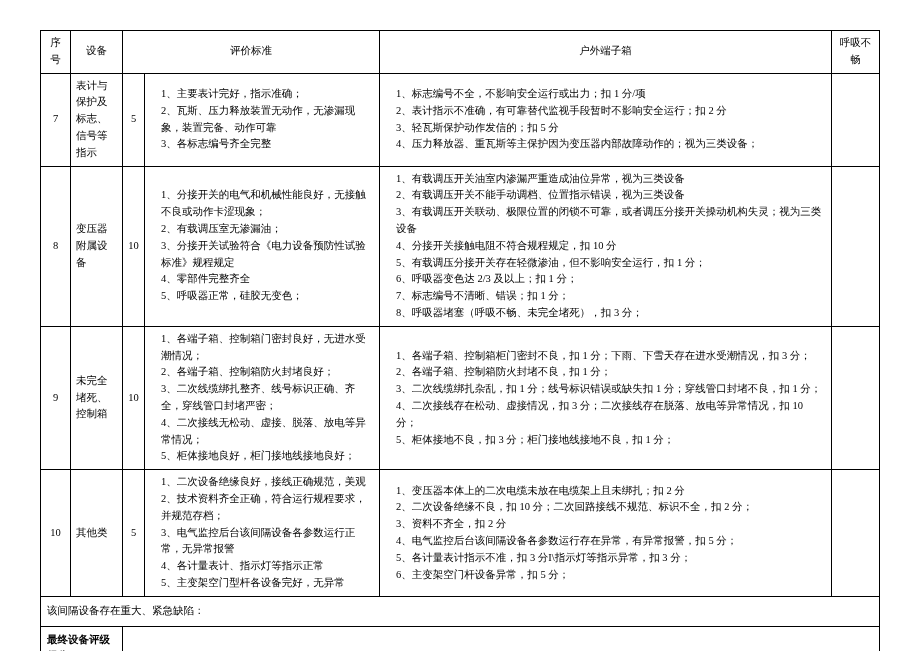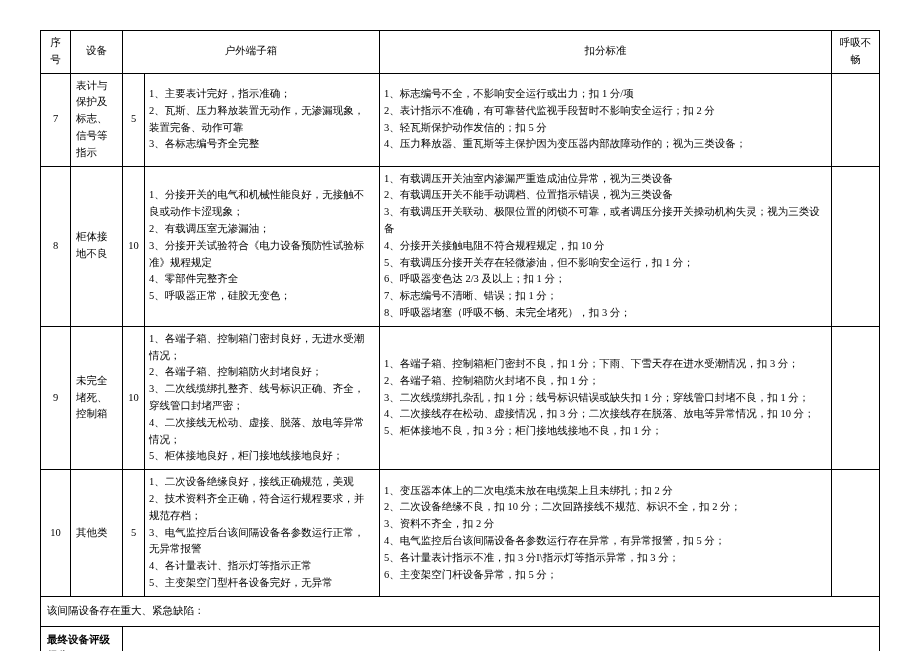--- a/index.html
+++ b/index.html
@@ -5,56 +5,56 @@
 body{margin:0;padding:30px 40px;font-family:"SimSun","宋体",serif;font-size:10.5px;color:#000;background:#fff;width:920px;box-sizing:border-box}
 table{border-collapse:collapse;width:100%;table-layout:fixed}
 th,td{border:1px solid #000;padding:4px 5px;vertical-align:middle;line-height:1.6}
 th{font-weight:normal;text-align:center}
 .c-seq{width:30px;text-align:center}
 .c-dev{width:52px;}
 .c-wt{width:22px;text-align:center}
 .c-eval{width:235px}
 .c-ded{width:auto}
 .c-score{width:48px;text-align:center}
-.list{padding-left:4px;text-align:left}
+.list{padding-left:16px;text-align:left}
 .footer-row td{padding:5px 6px;font-weight:bold}
 </style>
 </head>
 <body>
 
 <table>
 <colgroup>
 <col class="c-seq">
       <col class="c-dev">
       <col class="c-wt">
       <col class="c-eval">
       <col class="c-ded">
       <col class="c-score">
 </colgroup>
 <thead>
 <tr>
 <th>序号</th>
 <th>设备</th>
-<th colspan="2">户外端子箱</th>
-<th>扣分标准</th>
+<th colspan="2">评价标准</th>
+<th>户外端子箱</th>
 <th>呼吸不畅</th>
 </tr>
 </thead>
 <tbody id="rows">
       <tr>
         <td class="c-seq">7</td>
         <td class="c-dev">表计与保护及标志、信号等指示</td>
         <td class="c-wt">5</td>
         <td class="list">1、主要表计完好，指示准确；<br>2、瓦斯、压力释放装置无动作，无渗漏现象，装置完备、动作可靠<br>3、各标志编号齐全完整</td>
         <td class="list">1、标志编号不全，不影响安全运行或出力；扣 1 分/项<br>2、表计指示不准确，有可靠替代监视手段暂时不影响安全运行；扣 2 分<br>3、轻瓦斯保护动作发信的；扣 5 分<br>4、压力释放器、重瓦斯等主保护因为变压器内部故障动作的；视为三类设备；</td>
         <td></td>
       </tr>
       <tr>
         <td class="c-seq">8</td>
-        <td class="c-dev">柜体接地不良</td>
+        <td class="c-dev">变压器附属设备</td>
         <td class="c-wt">10</td>
         <td class="list">1、分接开关的电气和机械性能良好，无接触不良或动作卡涩现象；<br>2、有载调压室无渗漏油；<br>3、分接开关试验符合《电力设备预防性试验标准》规程规定<br>4、零部件完整齐全<br>5、呼吸器正常，硅胶无变色；</td>
         <td class="list">1、有载调压开关油室内渗漏严重造成油位异常，视为三类设备<br>2、有载调压开关不能手动调档、位置指示错误，视为三类设备<br>3、有载调压开关联动、极限位置的闭锁不可靠，或者调压分接开关操动机构失灵；视为三类设备<br>4、分接开关接触电阻不符合规程规定，扣 10 分<br>5、有载调压分接开关存在轻微渗油，但不影响安全运行，扣 1 分；<br>6、呼吸器变色达 2/3 及以上；扣 1 分；<br>7、标志编号不清晰、错误；扣 1 分；<br>8、呼吸器堵塞（呼吸不畅、未完全堵死），扣 3 分；</td>
         <td></td>
       </tr>
       <tr>
         <td class="c-seq">9</td>
         <td class="c-dev">未完全堵死、控制箱</td>
         <td class="c-wt">10</td>
         <td class="list">1、各端子箱、控制箱门密封良好，无进水受潮情况；<br>2、各端子箱、控制箱防火封堵良好；<br>3、二次线缆绑扎整齐、线号标识正确、齐全，穿线管口封堵严密；<br>4、二次接线无松动、虚接、脱落、放电等异常情况；<br>5、柜体接地良好，柜门接地线接地良好；</td>

